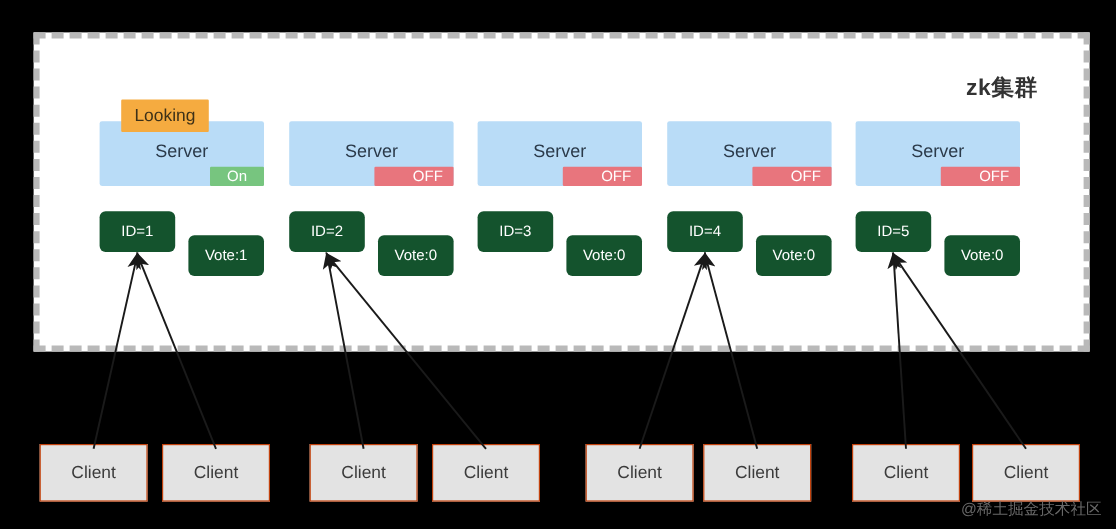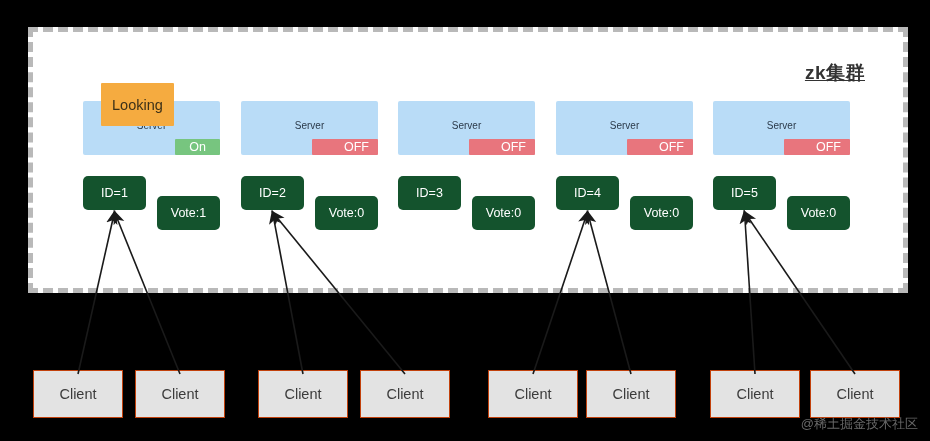--- a/index.html
+++ b/index.html
@@ -31,41 +31,40 @@
 
   #cluster-title {
     position: absolute;
     right: 38px;
     top: 28px;
     font-size: 19px;
     font-weight: bold;
     color: #333333;
     letter-spacing: 0.5px;
     white-space: nowrap;
-    text-decoration: underline;
   }
 
   
   .server-col {
     position: absolute;
     top: 101px;
     width: 137px;
   }
   .server-box {
     position: relative;
     width: 137px;
     height: 54px;
     background: #b9dcf7;
     border-radius: 2px;
     display: flex;
     align-items: center;
     justify-content: center;
   }
   .server-label {
-    font-size: 10px;
+    font-size: 15px;
     color: #2b3a4a;
     line-height: 1;
     position: relative;
     top: -2px;
   }
   .badge-state {
     position: absolute;
     right: 0px;
     bottom: 0px;
     height: 16px;
@@ -78,21 +77,21 @@
     color: #ffffff;
     border-radius: 1px;
   }
   .badge-off { background: #e8757d; padding-left: 32px; }
   .badge-on  { background: #77c57f; }
 
   .badge-looking {
     position: absolute;
     left: 18px;
     top: -18px;
-    height: 43px;
+    height: 27px;
     padding: 0 11px;
     display: flex;
     align-items: center;
     justify-content: center;
     background: #f5ab40;
     color: #3d3118;
     font-size: 14.5px;
     border-radius: 1px;
     z-index: 5;
   }

